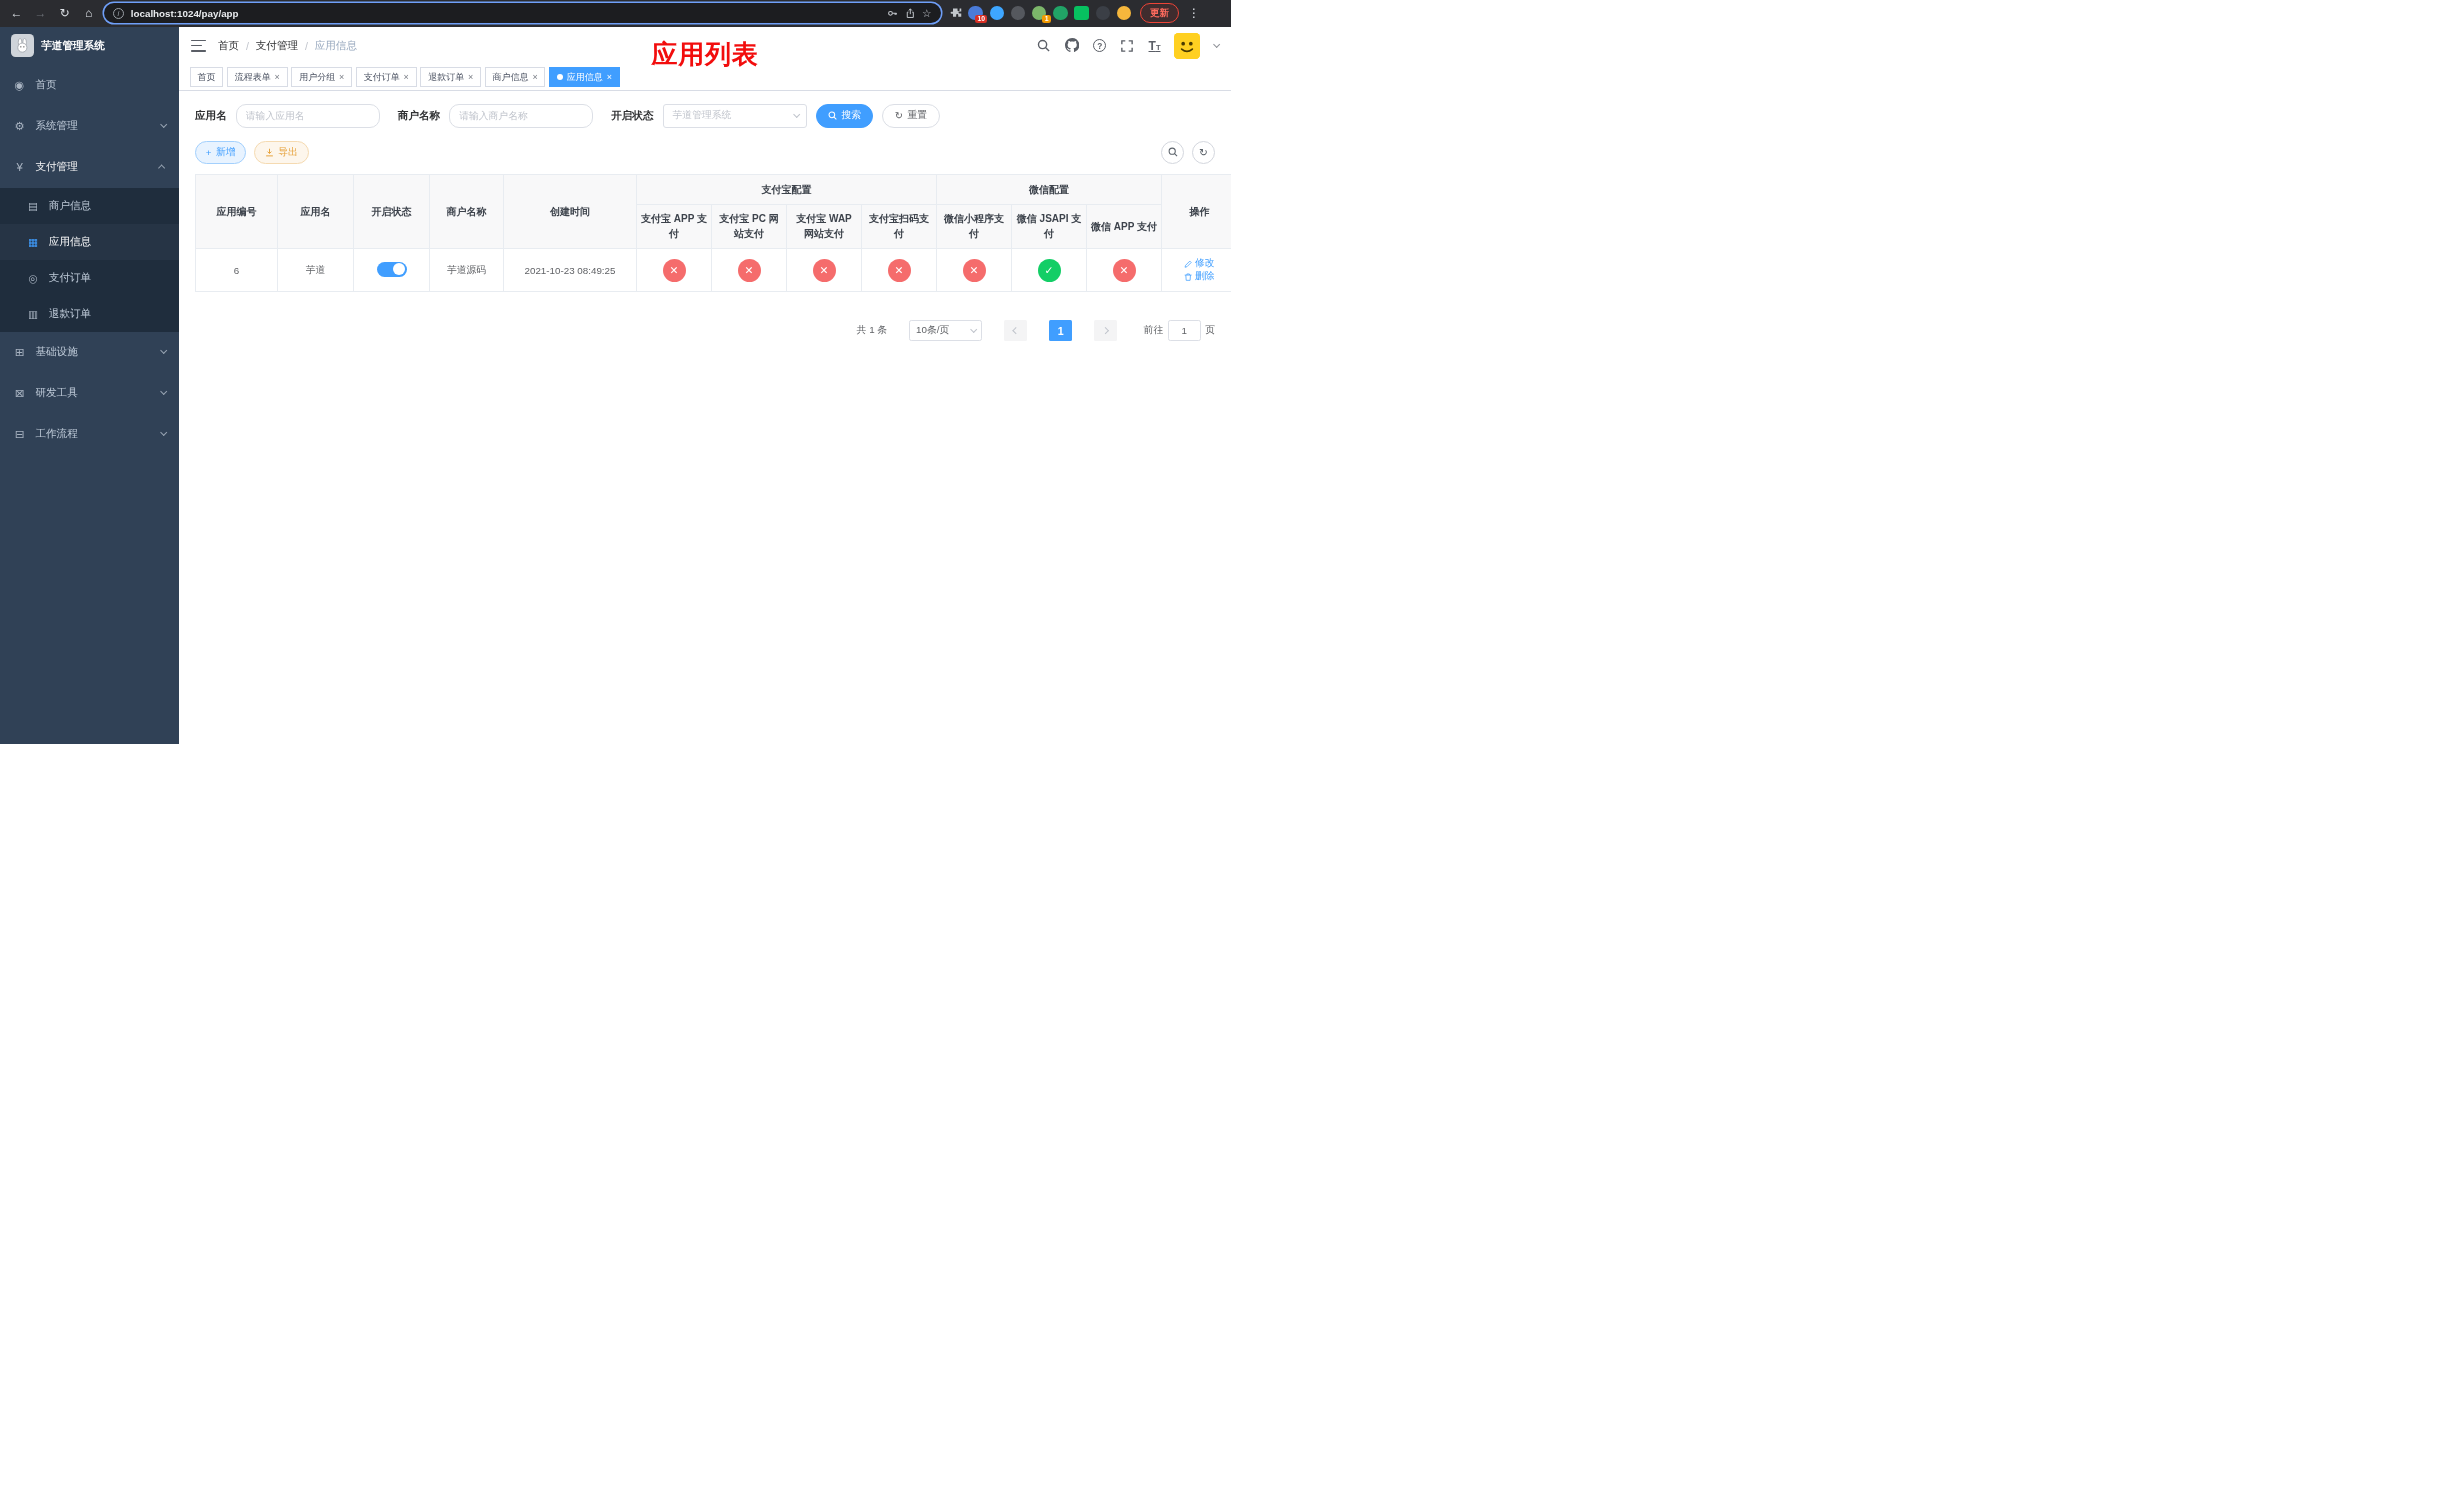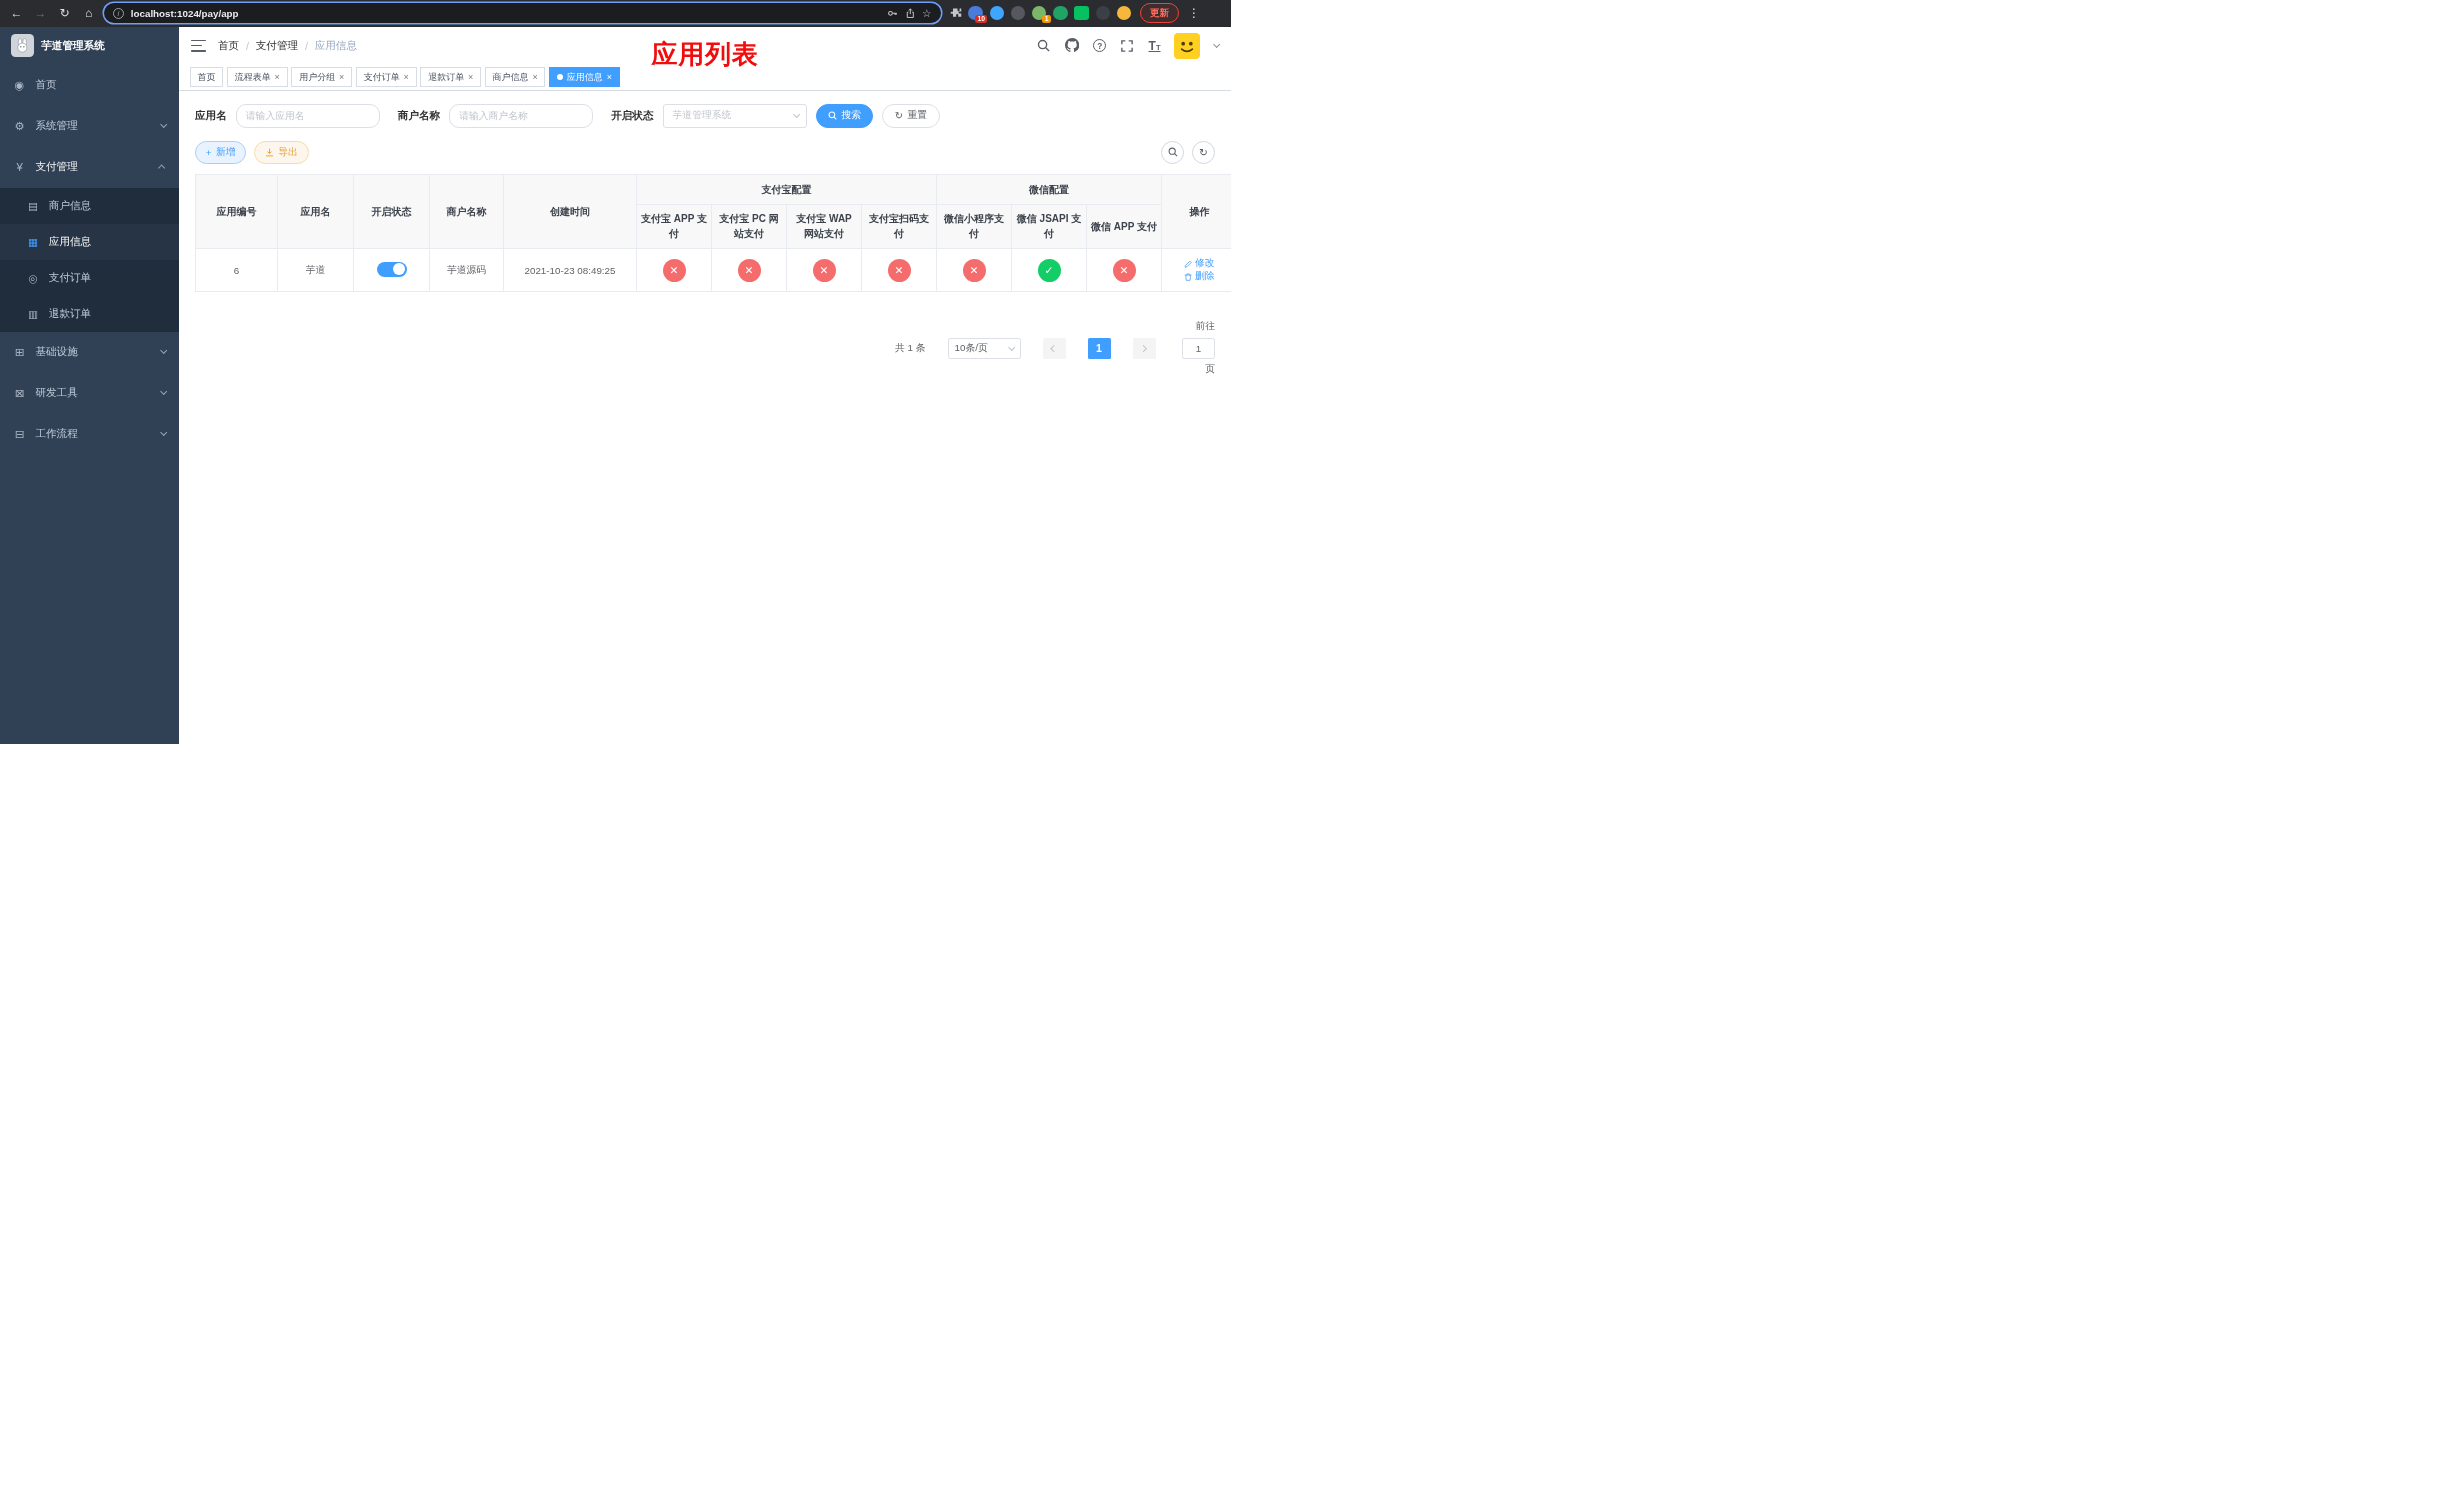--- a/index.html
+++ b/index.html
@@ -120,21 +120,21 @@
 
   
   .pagination { display:flex; justify-content:flex-end; align-items:center; margin-top:28px; gap:22px;
                 color:#606266; font-size:9.8px; }
   .page-size { width:73px; height:21px; border:0.8px solid #dcdfe6; border-radius:2.3px; display:flex; align-items:center;
                justify-content:space-between; padding:0 6px; cursor:pointer; background:#fff;}
   .pg-btn { min-width:23px; height:21px; background:#f4f4f5; border-radius:1.5px; display:flex; align-items:center;
             justify-content:center; cursor:pointer; color:#606266; font-size:10.6px;}
   .pg-btn.disabled { color:#c0c4cc; }
   .pg-btn.active { background:#409eff; color:#fff; font-weight:bold; }
-  .goto-group { display:flex; align-items:flex-end; gap:4.5px; margin-left:4.5px;flex-direction:column;}
+  .goto-group { display:flex; align-items:center; gap:4.5px; margin-left:4.5px;}
   .goto-input { width:33px; height:21px; border:0.8px solid #dcdfe6; border-radius:2.3px; text-align:center; font-size:9.8px;
                 color:#606266; outline:none; font-family:inherit;}
   .pg-chev { width:5.3px; height:5.3px; border-right:1.2px solid currentColor; border-bottom:1.2px solid currentColor; }
   .pg-chev.left { transform:rotate(135deg); } .pg-chev.right { transform:rotate(-45deg); }
 </style>
 </head>
 <body>
 
 <div class="browser-bar">
   <span class="nav-icon">←</span>

